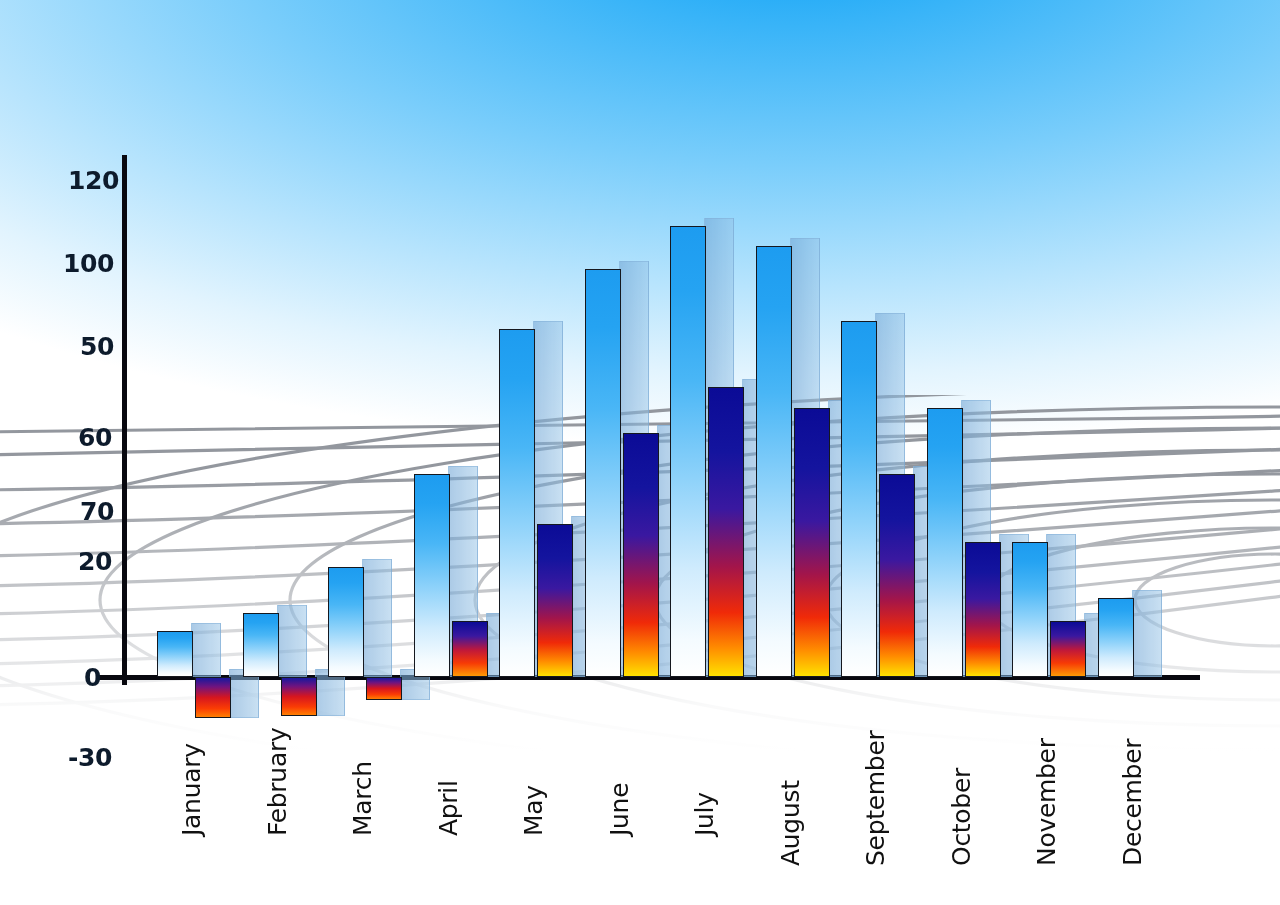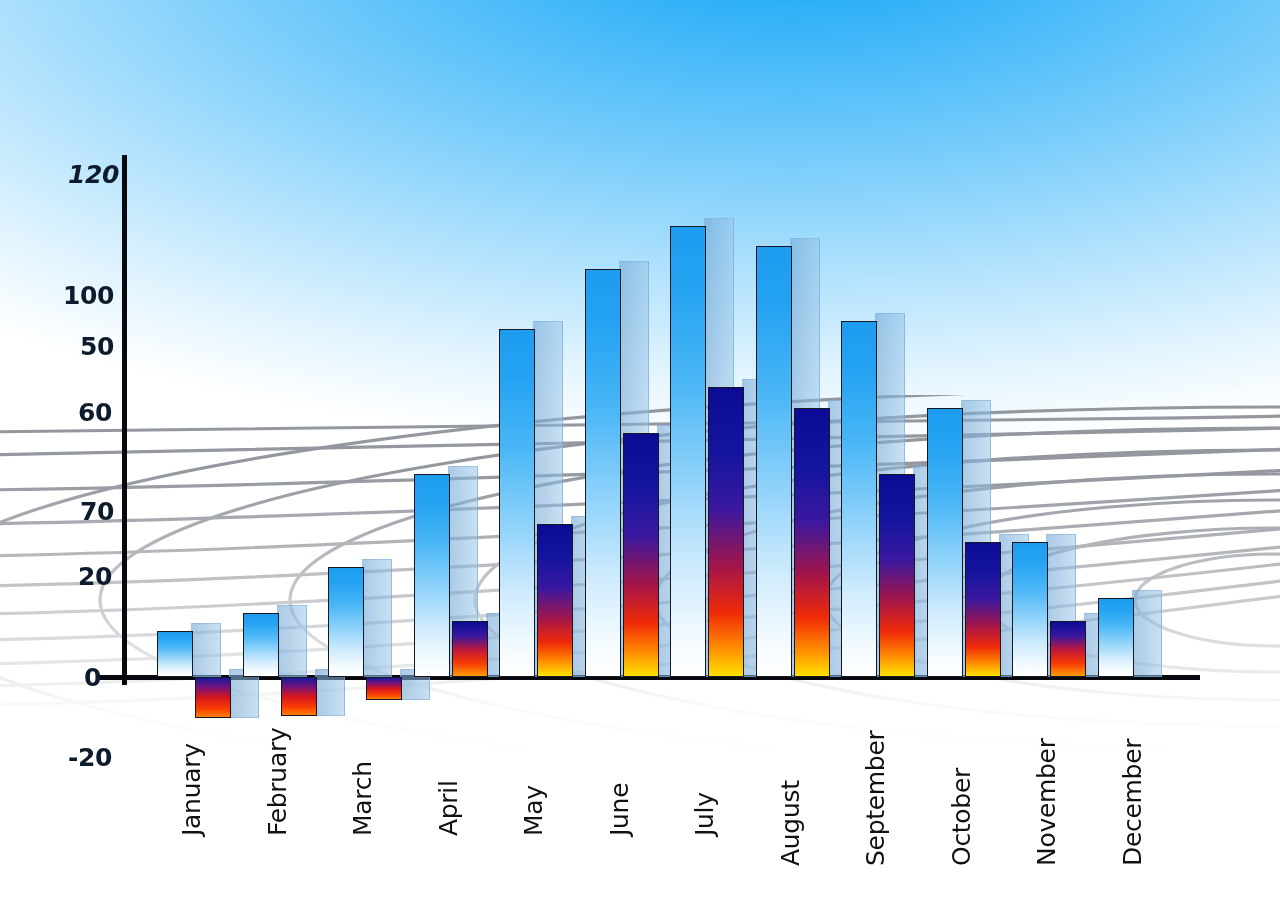--- a/index.html
+++ b/index.html
@@ -154,28 +154,28 @@
   </svg>
 
   <div id="sky-fade"></div>
 
   <div id="plot">
 
     <div id="x-axis-line"></div>
     <div id="y-axis-line"></div>
 
     <div id="yticks">
-        <div class="ytick-label" style="left: 68px; top: 174px; font-style: italic;">120</div>
-        <div class="ytick-label" style="left: 63px; top: 262.833px; margin-top: 32px;">100</div>
+        <div class="ytick-label" style="left: 68px; top: 180px;">120</div>
+        <div class="ytick-label" style="left: 63px; top: 262.833px;">100</div>
         <div class="ytick-label" style="left: 80px; top: 345.667px;">50</div>
-        <div class="ytick-label" style="left: 78px; top: 412px; text-align: right;">60</div>
+        <div class="ytick-label" style="left: 78px; top: 437px; text-align: right;">60</div>
         <div class="ytick-label" style="left: 80px; top: 511.333px;">70</div>
-        <div class="ytick-label" style="left: 78px; top: 576px;">20</div>
+        <div class="ytick-label" style="left: 78px; top: 561px;">20</div>
         <div class="ytick-label" style="left: 84px; top: 677px;">0</div>
-        <div class="ytick-label" style="left: 68px; top: 757px;">-20</div>
+        <div class="ytick-label" style="left: 68px; top: 757px;">-30</div>
       </div>
     <div id="bars">
         <div class="bar-shadow" style="left: 191px; top: 623.442px; width: 30px; height: 53.5583px;"></div>
         <div class="bar bar-s1" title="January: 11" style="left: 157px; top: 631.442px; width: 36px; height: 45.5583px;"></div>
         <div class="bar-shadow" style="left: 229px; top: 669px; width: 30px; height: 49.4167px;"></div>
         <div class="bar bar-s2-neg" title="January: -10" style="left: 195px; top: 677px; width: 36px; height: 41.4167px;"></div>
         <div class="bar-shadow" style="left: 276.5px; top: 604.804px; width: 30px; height: 72.1958px;"></div>
         <div class="bar bar-s1" title="February: 15.5" style="left: 242.5px; top: 612.804px; width: 36px; height: 64.1958px;"></div>
         <div class="bar-shadow" style="left: 314.5px; top: 669px; width: 30px; height: 47.3458px;"></div>
         <div class="bar bar-s2-neg" title="February: -9.5" style="left: 280.5px; top: 677px; width: 36px; height: 39.3458px;"></div>

